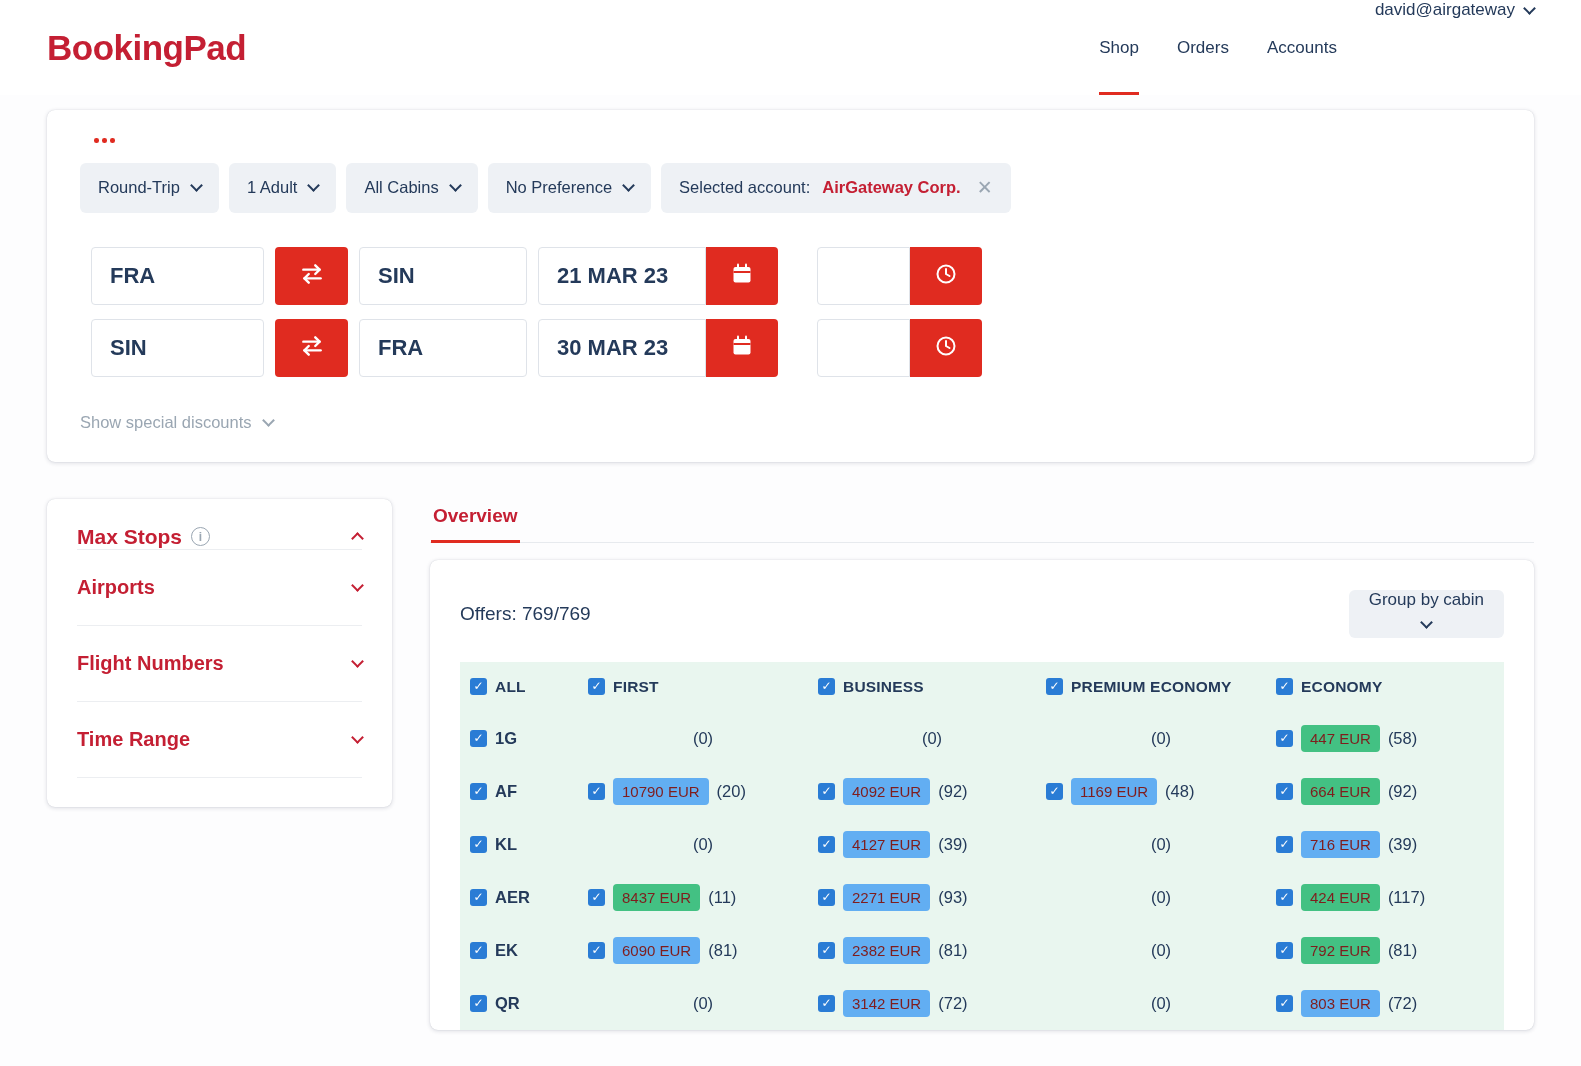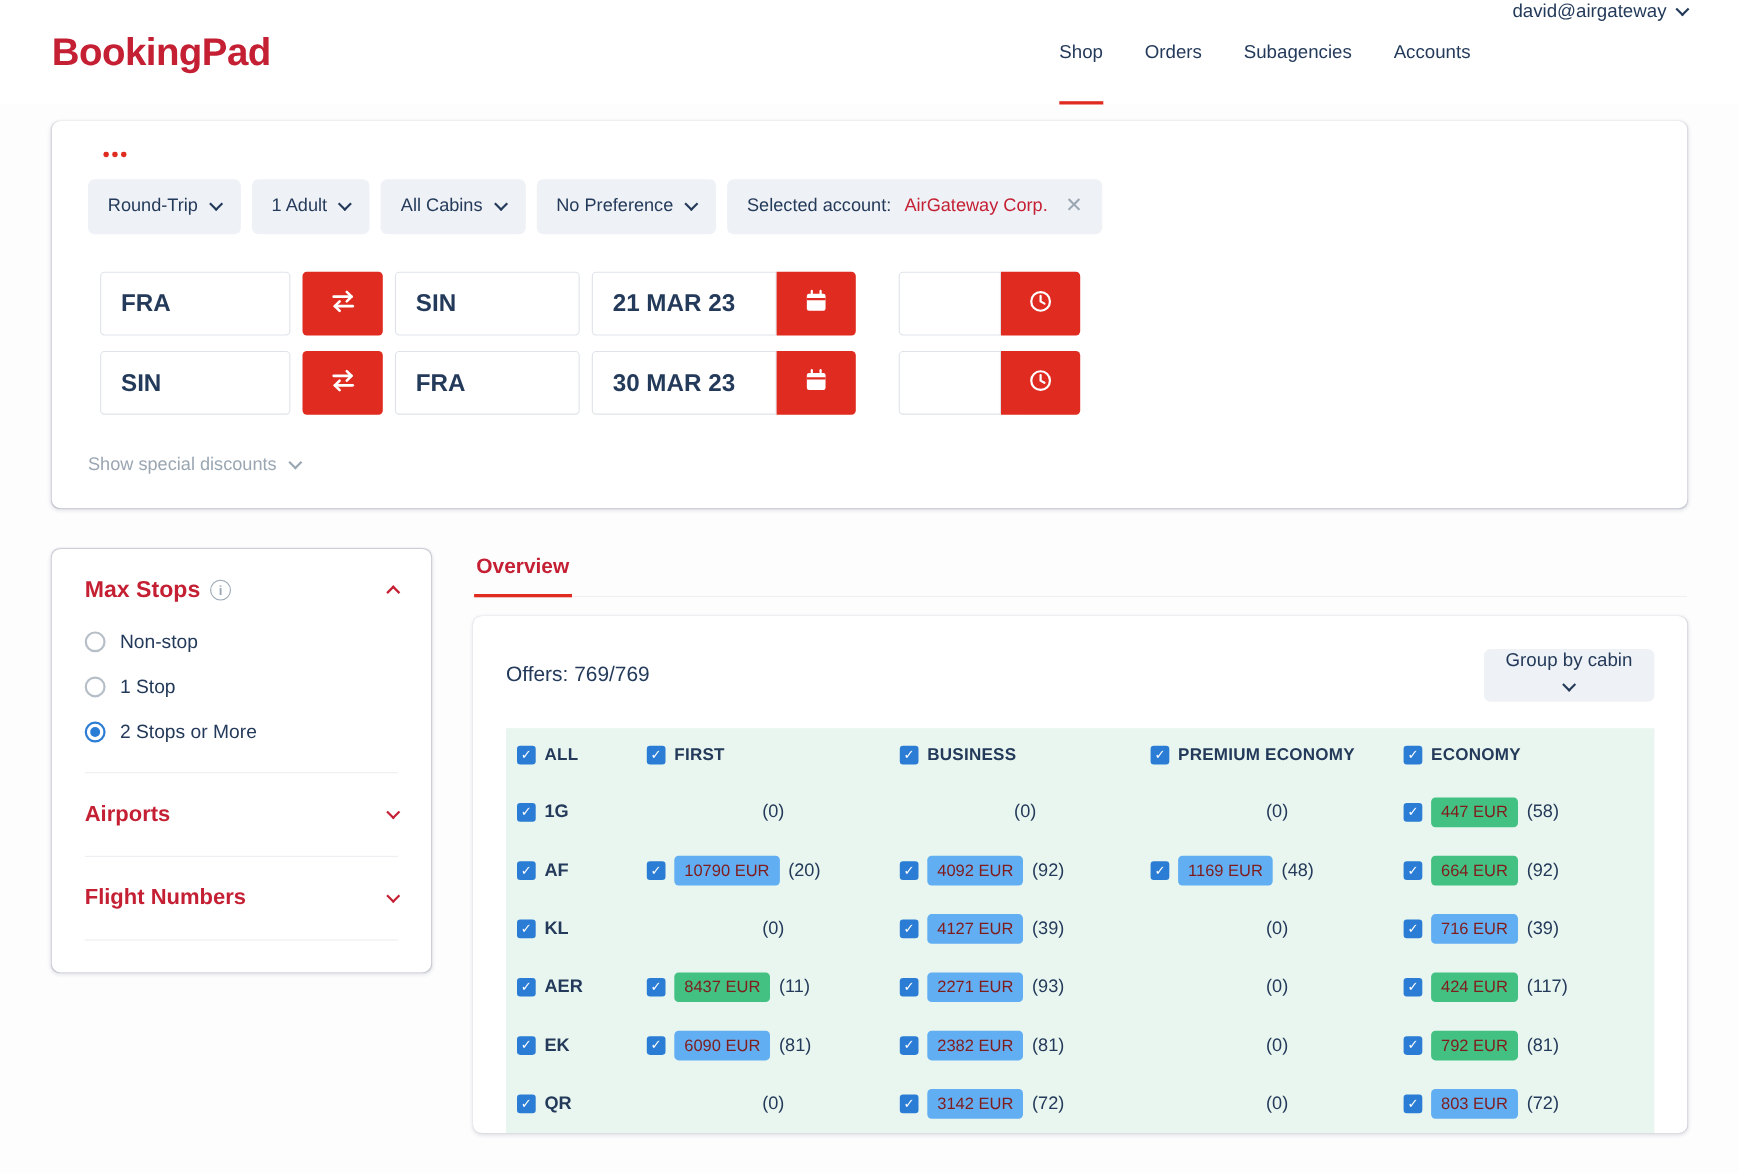--- a/index.html
+++ b/index.html
@@ -22,21 +22,21 @@
 
   .chev{width:9px;height:9px;border-right:2px solid currentColor;border-bottom:2px solid currentColor;display:inline-block;transform:rotate(45deg);margin-top:-4px;}
   .chev.up{transform:rotate(-135deg);margin-top:4px;}
 
   
   .search-card{margin:15px 47px 0;padding:24px 33px 30px;}
   .dots{display:flex;gap:3.5px;margin:4px 0 20px 14px;cursor:pointer;}
   .dots i{width:4.5px;height:4.5px;border-radius:50%;background:var(--button-red);}
   .pills{display:flex;gap:10px;align-items:center;}
   .pill{background:var(--pill-bg);border:none;border-radius:6px;height:50px;padding:0 18px;display:inline-flex;align-items:center;gap:12px;font-size:16.5px;font-weight:500;color:var(--text-dark);cursor:pointer;}
-  .pill .red{color:var(--brand-red);font-weight:400;}
+  .pill .red{color:var(--brand-red);font-weight:700;}
   .pill .x{color:#9aa6b2;font-size:19px;margin-left:4px;cursor:pointer;}
 
   .legs{margin-top:34px;position:relative;}
   .leg{display:flex;align-items:center;gap:11px;margin-bottom:14px;padding-left:11px;}
   .fld{height:58px;background:#fff;border:1px solid #dfe3e9;border-radius:4px;font-weight:700;font-size:22px;color:var(--text-dark);padding:0 18px;outline:none;}
   .fld.origin{width:173px;}
   .fld.dest{width:168px;}
   .grp{display:flex;}
   .fld.date{width:168px;border-radius:4px 0 0 4px;}
   .fld.time{width:93px;border-radius:4px 0 0 4px;margin-left:28px;}
@@ -86,21 +86,20 @@
 </head>
 <body>
 
 <div class="app">
 
   <header>
     <div class="logo">BookingPad</div>
     <nav>
       <span class="nav-item active">Shop</span>
       <span class="nav-item">Orders</span>
-      <span class="nav-item">Subagencies</span>
       <span class="nav-item">Accounts</span>
       <span class="user-menu">
         <span>david@airgateway</span>
         <span class="chev"></span>
       </span>
     </nav>
   </header>
 
   <section class="search-card card">
     <div class="dots">
@@ -229,40 +228,30 @@
   </section>
 
   <div class="content">
 
     <aside class="card">
       <div class="f-head">
         <span>Max Stops</span>
         <span class="info">i</span>
         <span class="chev up"></span>
       </div>
-      <div class="radios">
-        <div class="radio-row">
-          <span class="radio"></span>
-          <span>Non-stop</span>
-        </div>
-        <div class="radio-row">
-          <span class="radio"></span>
-          <span>1 Stop</span>
-        </div>
-        <div class="radio-row">
-          <span class="radio sel"></span>
-          <span>2 Stops or More</span>
-        </div>
-      </div>
       <div class="f-sec">
         <span>Airports</span>
         <span class="chev"></span>
       </div>
       <div class="f-sec">
         <span>Flight Numbers</span>
+        <span class="chev"></span>
+      </div>
+      <div class="f-sec">
+        <span>Time Range</span>
         <span class="chev"></span>
       </div>
       <div class="f-end"></div>
     </aside>
 
     <main>
       <div class="tabwrap">
         <span class="tab">Overview</span>
       </div>
 

